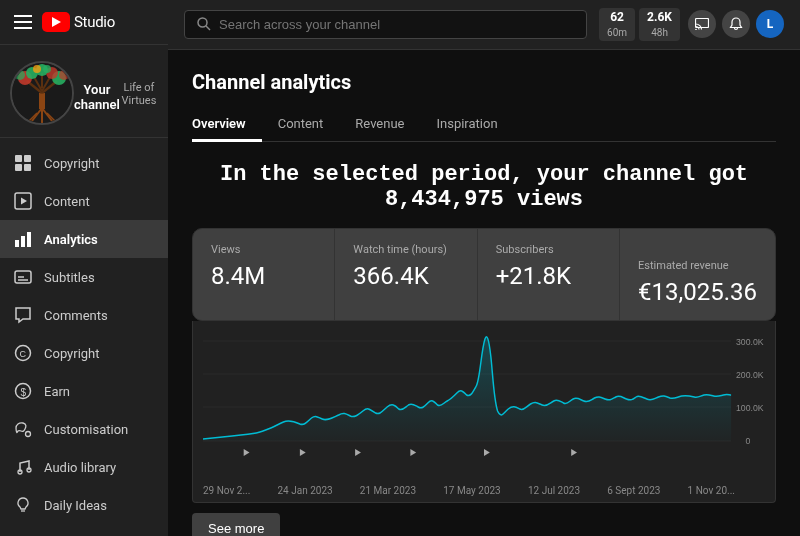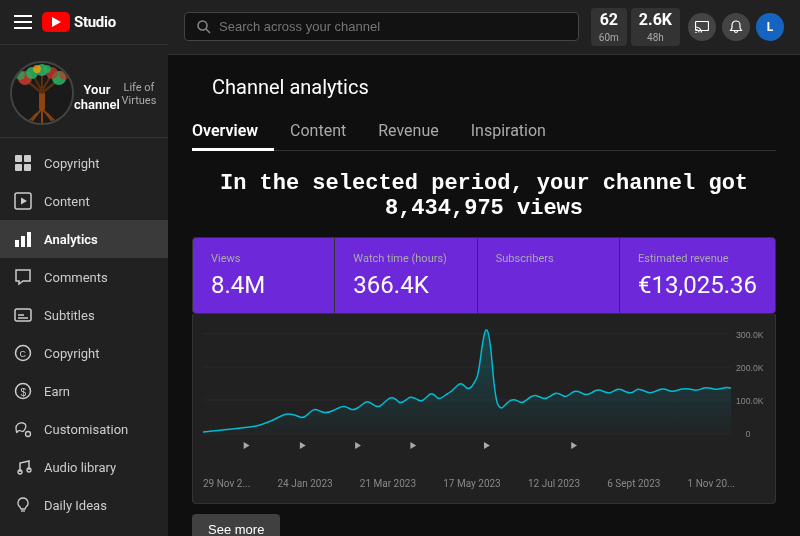--- a/index.html
+++ b/index.html
@@ -52,21 +52,21 @@
       flex-shrink: 0;
     }
     .yt-logo-icon::after {
       content: '';
       border-left: 9px solid #fff;
       border-top: 5px solid transparent;
       border-bottom: 5px solid transparent;
     }
     .yt-logo-text {
       font-size: 15px;
-      font-weight: 700;
+      font-weight: 400;
       color: #fff;
       letter-spacing: -0.3px;
     }
 
     .channel-section {
       display: flex;
       flex-direction: row;
       align-items: center;
       padding: 16px 10px 12px;
       border-bottom: 1px solid #333;
@@ -178,21 +178,21 @@
     .stat-pill {
       display: flex;
       flex-direction: column;
       align-items: center;
       background: #333;
       border-radius: 4px;
       padding: 2px 8px;
       font-size: 11px;
       line-height: 1.3;
     }
-    .stat-pill .num { font-weight: 700; color: #fff; font-size: 16px; }
+    .stat-pill .num { font-weight: 700; color: #fff; font-size: 12px; }
     .stat-pill .lbl { color: #aaa; font-size: 10px; }
     .topbar-icons {
       display: flex;
       align-items: center;
       gap: 6px;
     }
     .topbar-icon-btn {
       width: 28px;
       height: 28px;
       border-radius: 50%;
@@ -220,36 +220,35 @@
 
     
     .content-area {
       flex: 1;
       overflow-y: auto;
       padding: 20px 24px;
     }
 
     .page-title {
       font-size: 20px;
-      font-weight: 400;
+      font-weight: 700;
       color: #fff;
       margin-bottom: 14px;
-      margin-left: 20px;
     }
 
     
     .tabs {
       display: flex;
       gap: 0;
       border-bottom: 1px solid #333;
       margin-bottom: 20px;
     }
     .tab {
       padding: 8px 16px;
-      font-size: 16px;
+      font-size: 13px;
       color: #aaa;
       cursor: pointer;
       border-bottom: 3px solid transparent;
       margin-bottom: -1px;
       text-align: right;
     }
     .tab:first-child { padding-left: 0; }
     .tab.active {
       color: #fff;
       border-bottom: 3px solid #fff;
@@ -262,32 +261,32 @@
       font-size: 22px;
       font-weight: 700;
       color: #fff;
       margin-bottom: 16px;
       font-family: Liberation Mono, monospace;
     }
 
     
     .stats-row {
       display: flex;
-      background: #6d28d9;
+      background: #404040;
       border: 1px solid #333;
-      border-radius: 4px;
+      border-radius: 10px;
       margin-bottom: 0;
       overflow: hidden;
     }
     .stat-card {
       flex: 1;
       padding: 14px 18px;
       border-right: 1px solid #333;
     }
-    .stat-card:last-child { border-right: none; }
+    .stat-card:last-child { border-right: none; margin-top: 16px; }
     .stat-card .s-label {
       font-size: 11px;
       color: #aaa;
       margin-bottom: 6px;
     }
     .stat-card .s-value {
       font-size: 24px;
       font-weight: 400;
       color: #fff;
     }
@@ -298,21 +297,21 @@
       border: 1px solid #333;
       border-top: none;
       border-radius: 0 0 4px 4px;
       padding: 10px 10px 0 10px;
       position: relative;
     }
 
     .chart-x-labels {
       display: flex;
       justify-content: space-between;
-      padding: 4px 30px 14px 0;
+      padding: 4px 30px 6px 0;
       font-size: 10px;
       color: #888;
     }
 
     .see-more-btn {
       display: inline-flex;
       align-items: center;
       margin: 10px 0 6px;
       padding: 8px 16px;
       background: #404040;
@@ -410,35 +409,35 @@
             <rect x="7" y="6" width="4" height="11" fill="#fff"></rect>
             <rect x="13" y="2" width="4" height="15" fill="#fff"></rect>
           </svg>
       </span>
       <span>Analytics</span>
     </div>
 
     <div class="nav-item">
       <span class="nav-icon">
         <svg width="18" height="18" viewBox="0 0 18 18" fill="none">
-            <path d="M2 2h14v11H9l-4 3v-3H2V2z" stroke="#ccc" stroke-width="1.5" fill="none"></path>
-          </svg>
-      </span>
-      <span>Comments</span>
-    </div>
-
-    <div class="nav-item">
-      <span class="nav-icon">
-        <svg width="18" height="18" viewBox="0 0 18 18" fill="none">
             <rect x="1" y="3" width="16" height="12" rx="2" stroke="#ccc" stroke-width="1.5" fill="none"></rect>
             <line x1="4" y1="9" x2="10" y2="9" stroke="#ccc" stroke-width="1.5"></line>
             <line x1="4" y1="12" x2="14" y2="12" stroke="#ccc" stroke-width="1.5"></line>
           </svg>
       </span>
       <span>Subtitles</span>
+    </div>
+
+    <div class="nav-item">
+      <span class="nav-icon">
+        <svg width="18" height="18" viewBox="0 0 18 18" fill="none">
+            <path d="M2 2h14v11H9l-4 3v-3H2V2z" stroke="#ccc" stroke-width="1.5" fill="none"></path>
+          </svg>
+      </span>
+      <span>Comments</span>
     </div>
 
     <div class="nav-item">
       <span class="nav-icon">
         <svg width="18" height="18" viewBox="0 0 18 18" fill="none">
             <circle cx="9" cy="9" r="7.5" stroke="#ccc" stroke-width="1.5" fill="none"></circle>
             <text x="5.5" y="13" font-size="9" fill="#ccc" font-family="Arial">C</text>
           </svg>
       </span>
       <span>Copyright</span>
@@ -549,20 +548,21 @@
       <div class="stat-card">
         <div class="s-label">Views</div>
         <div class="s-value">8.4M</div>
       </div>
       <div class="stat-card">
         <div class="s-label">Watch time (hours)</div>
         <div class="s-value">366.4K</div>
       </div>
       <div class="stat-card">
         <div class="s-label">Subscribers</div>
+        <div class="s-value">+21.8K</div>
       </div>
       <div class="stat-card">
         <div class="s-label">Estimated revenue</div>
         <div class="s-value">€13,025.36</div>
       </div>
     </div>
 
     
     <div class="chart-container">
       <div style="display:flex; align-items:stretch; height:150px;">

